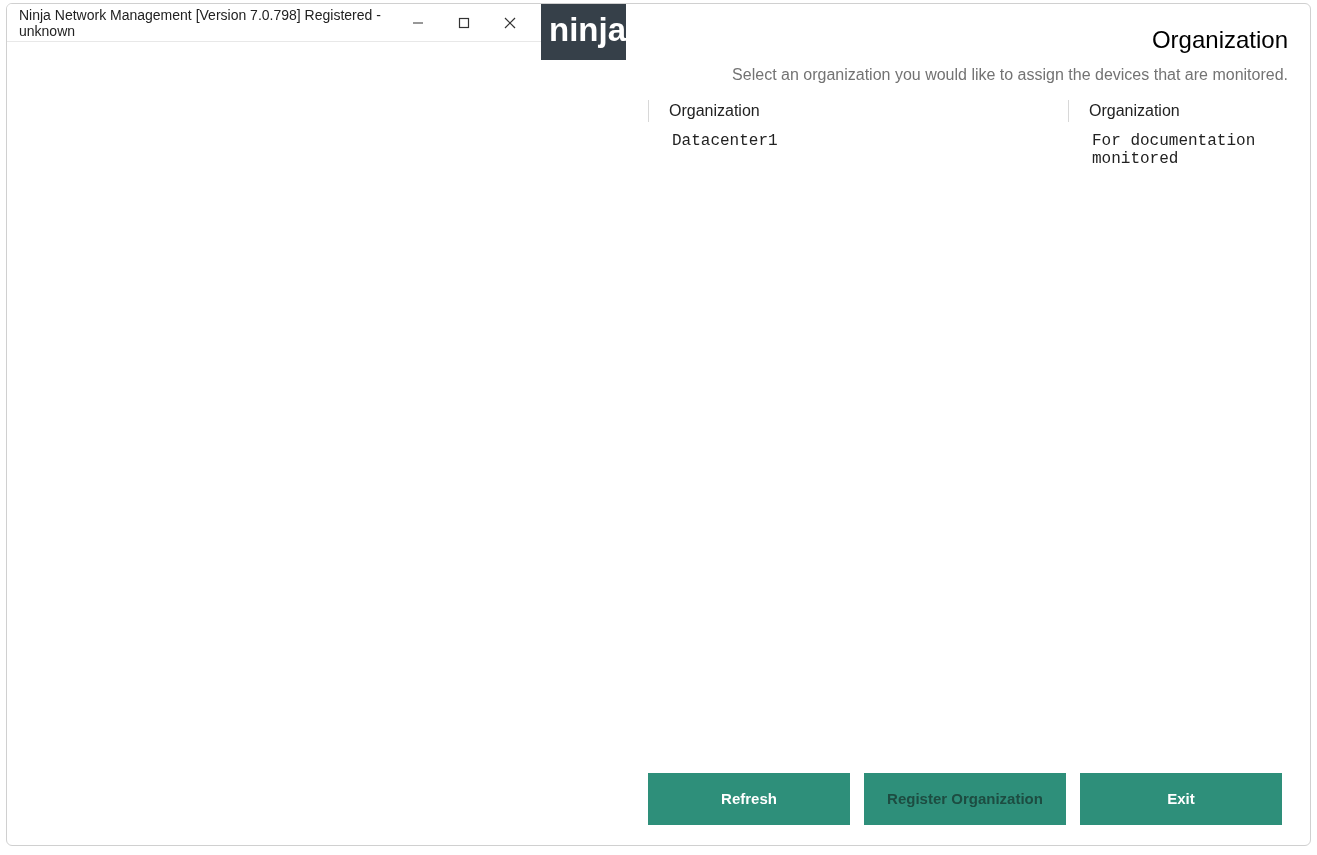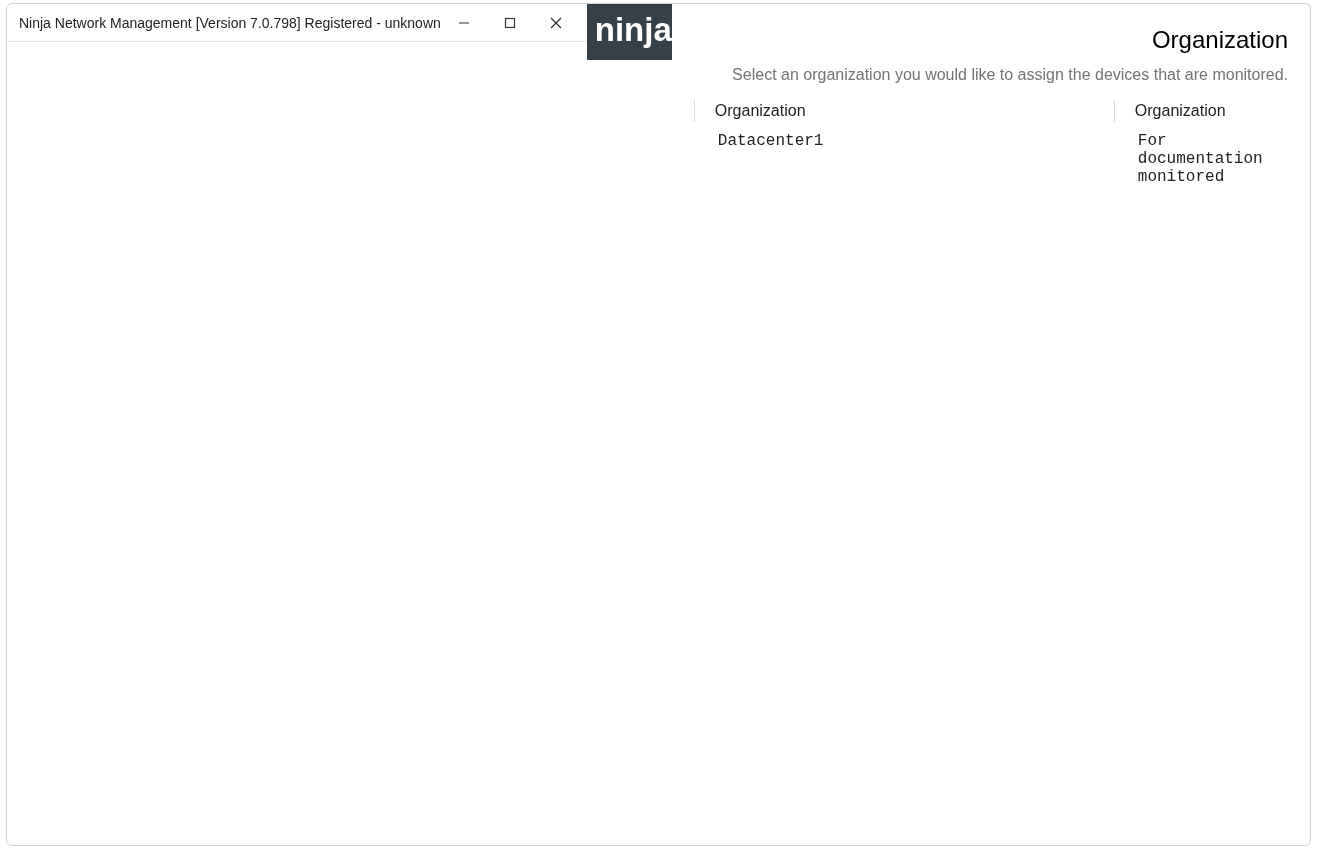--- a/index.html
+++ b/index.html
@@ -185,15 +185,21 @@
       <div class="table-header">
         <div class="col col-org">Organization</div>
         <div class="col col-desc">Organization</div>
       </div>
       <div class="table-row">
         <div class="col col-org">Datacenter1</div>
         <div class="col col-desc">For documentation monitored</div>
       </div>
     </div>
 
+    <div class="footer">
+      <button class="action-btn">Refresh</button>
+      <button class="action-btn dimmed">Register
+Organization</button>
+      <button class="action-btn">Exit</button>
+    </div>
   </div>
 
 </div>
 
 </body></html>

